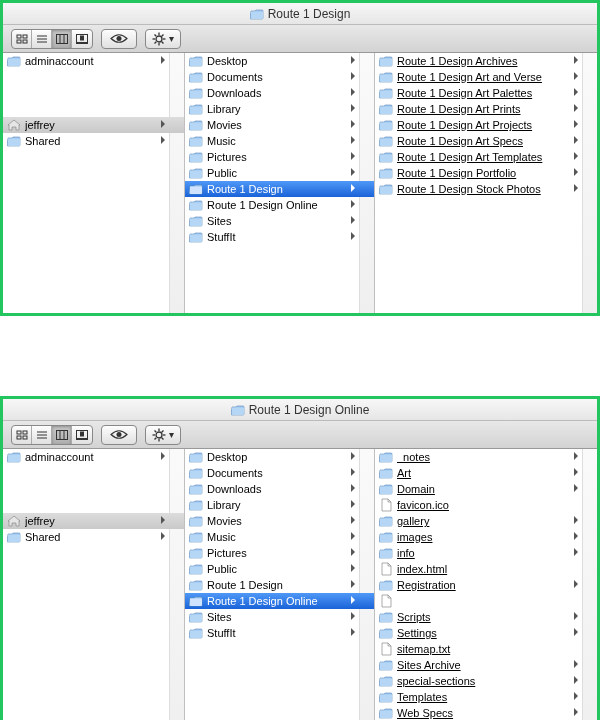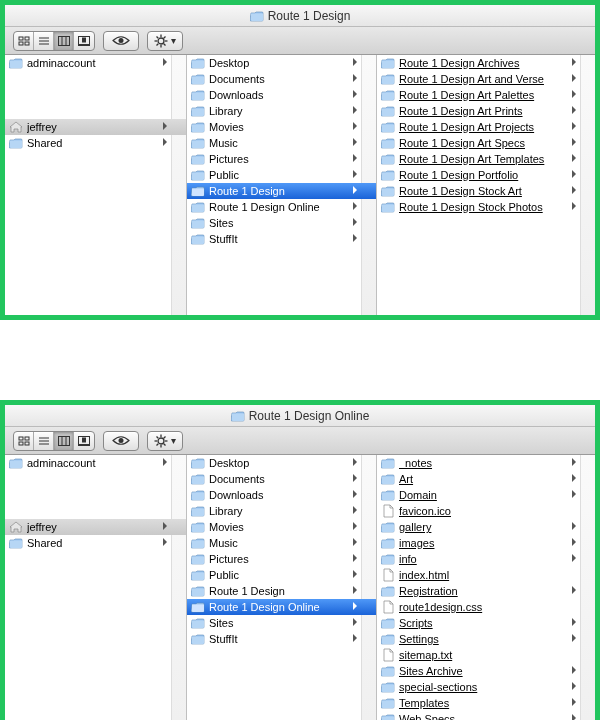--- a/index.html
+++ b/index.html
@@ -1,17 +1,17 @@
 <!DOCTYPE html>
 <html><head>
 <meta charset="utf-8">
 <style>
   * { box-sizing: border-box; margin: 0; padding: 0; font-family: "Lucida Grande", "Helvetica Neue", Arial, sans-serif; font-size: 11px; }
   body { background: #fff; width: 600px; }
-  .window { border: 5px solid #22c55e; background: #fff; margin-bottom: 80px; }
+  .window { border: 3px solid #22c55e; background: #fff; margin-bottom: 80px; }
   .window:last-child { margin-bottom: 0; }
   .titlebar {
     height: 22px; display: flex; align-items: center; justify-content: center;
     background: linear-gradient(#f7f7f7, #e6e6e6);
     border-bottom: 1px solid #bbb; position: relative;
   }
   .titlebar .ticon { margin-right: 4px; }
   .titlebar .ttxt { font-size: 12px; color: #333; }
   .toolbar {
     height: 28px; display: flex; align-items: center; gap: 8px; padding: 0 8px;
@@ -447,34 +447,20 @@
               </svg>
             </span>
       </div>
           <div class="row">
         <span class="icon">
               <svg width="14" height="12" viewBox="0 0 14 12">
                 <path d="M1 3 h4 l1 -1 h6 q1 0 1 1 v7 q0 1 -1 1 h-11 q-1 0 -1 -1 z" fill="#9fc7f0" stroke="#5a89b8" stroke-width="0.6"></path>
                 <path class="folder-body" d="M1 3.5 h12 v6.5 q0 1 -1 1 h-10 q-1 0 -1 -1 z" fill="#b6d6f5"></path>
               </svg>
             </span>
-        <span class="label">Route 1 Design Stock Art</span>
-        <span class="arrow">
-              <svg class="arrow-svg" viewBox="0 0 6 8">
-                <path d="M1 0 L5 4 L1 8 z"></path>
-              </svg>
-            </span>
-      </div>
-          <div class="row">
-        <span class="icon">
-              <svg width="14" height="12" viewBox="0 0 14 12">
-                <path d="M1 3 h4 l1 -1 h6 q1 0 1 1 v7 q0 1 -1 1 h-11 q-1 0 -1 -1 z" fill="#9fc7f0" stroke="#5a89b8" stroke-width="0.6"></path>
-                <path class="folder-body" d="M1 3.5 h12 v6.5 q0 1 -1 1 h-10 q-1 0 -1 -1 z" fill="#b6d6f5"></path>
-              </svg>
-            </span>
         <span class="label">Route 1 Design Stock Photos</span>
         <span class="arrow">
               <svg class="arrow-svg" viewBox="0 0 6 8">
                 <path d="M1 0 L5 4 L1 8 z"></path>
               </svg>
             </span>
       </div>
         </div>
       </div>
   </div>
@@ -881,21 +867,20 @@
               </svg>
             </span>
       </div>
           <div class="row">
         <span class="icon">
               <svg width="12" height="14" viewBox="0 0 12 14">
                 <path d="M2 1 h6 l3 3 v9 h-9 z" fill="#fff" stroke="#888" stroke-width="0.7"></path>
                 <path d="M8 1 v3 h3" fill="none" stroke="#888" stroke-width="0.7"></path>
               </svg>
             </span>
-        <span class="label">route1design.css</span>
 
       </div>
           <div class="row">
         <span class="icon">
               <svg width="14" height="12" viewBox="0 0 14 12">
                 <path d="M1 3 h4 l1 -1 h6 q1 0 1 1 v7 q0 1 -1 1 h-11 q-1 0 -1 -1 z" fill="#9fc7f0" stroke="#5a89b8" stroke-width="0.6"></path>
                 <path class="folder-body" d="M1 3.5 h12 v6.5 q0 1 -1 1 h-10 q-1 0 -1 -1 z" fill="#b6d6f5"></path>
               </svg>
             </span>
         <span class="label">Scripts</span>

